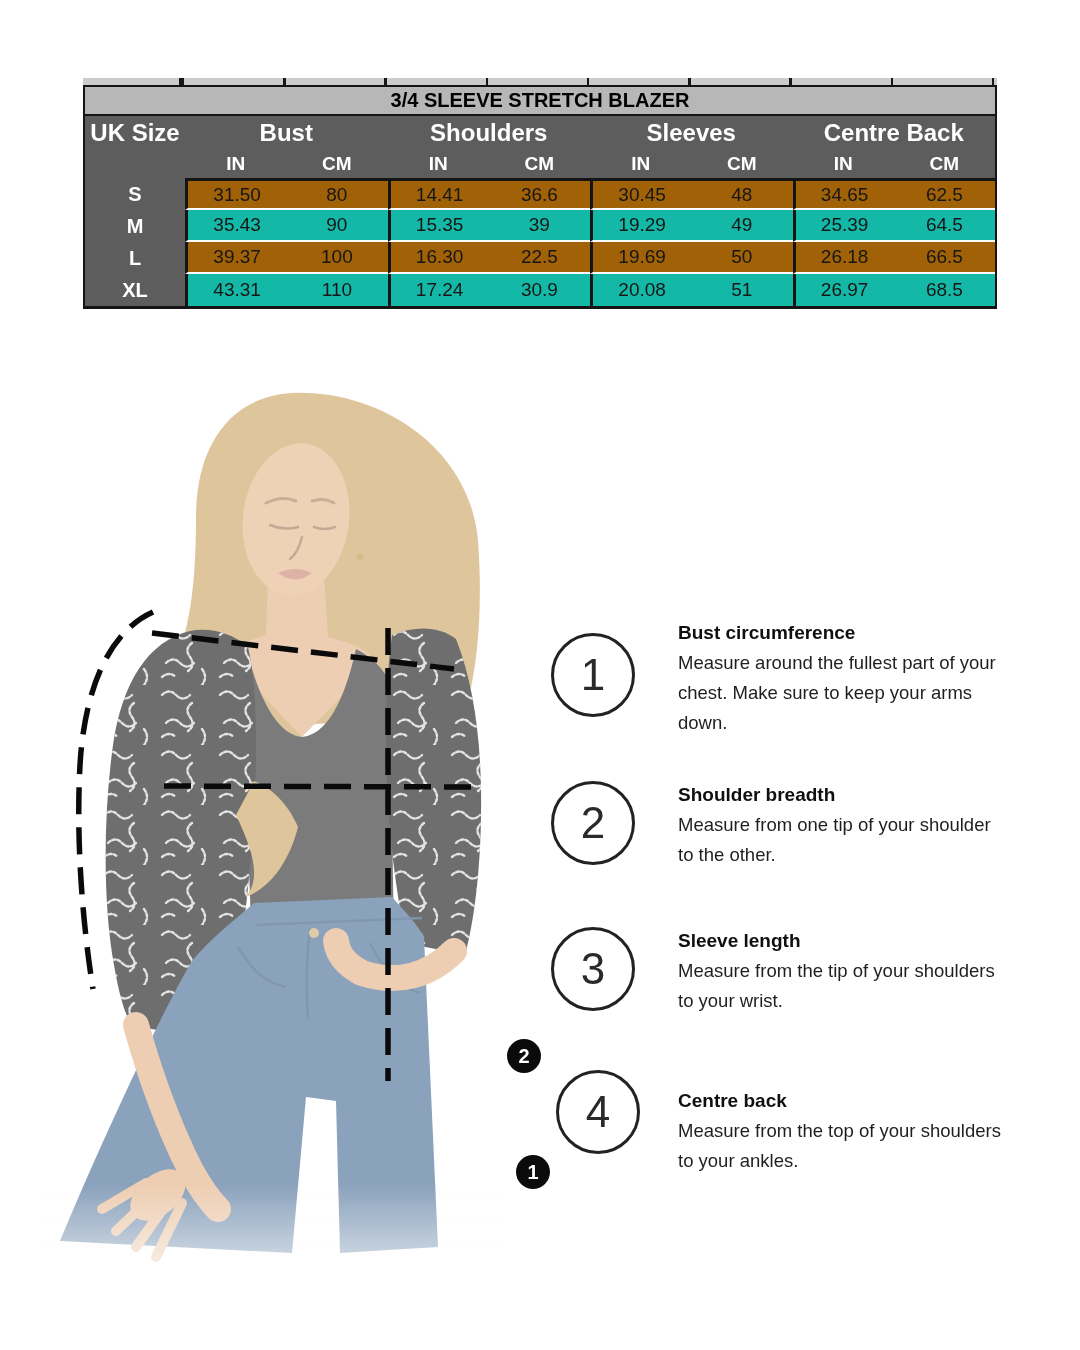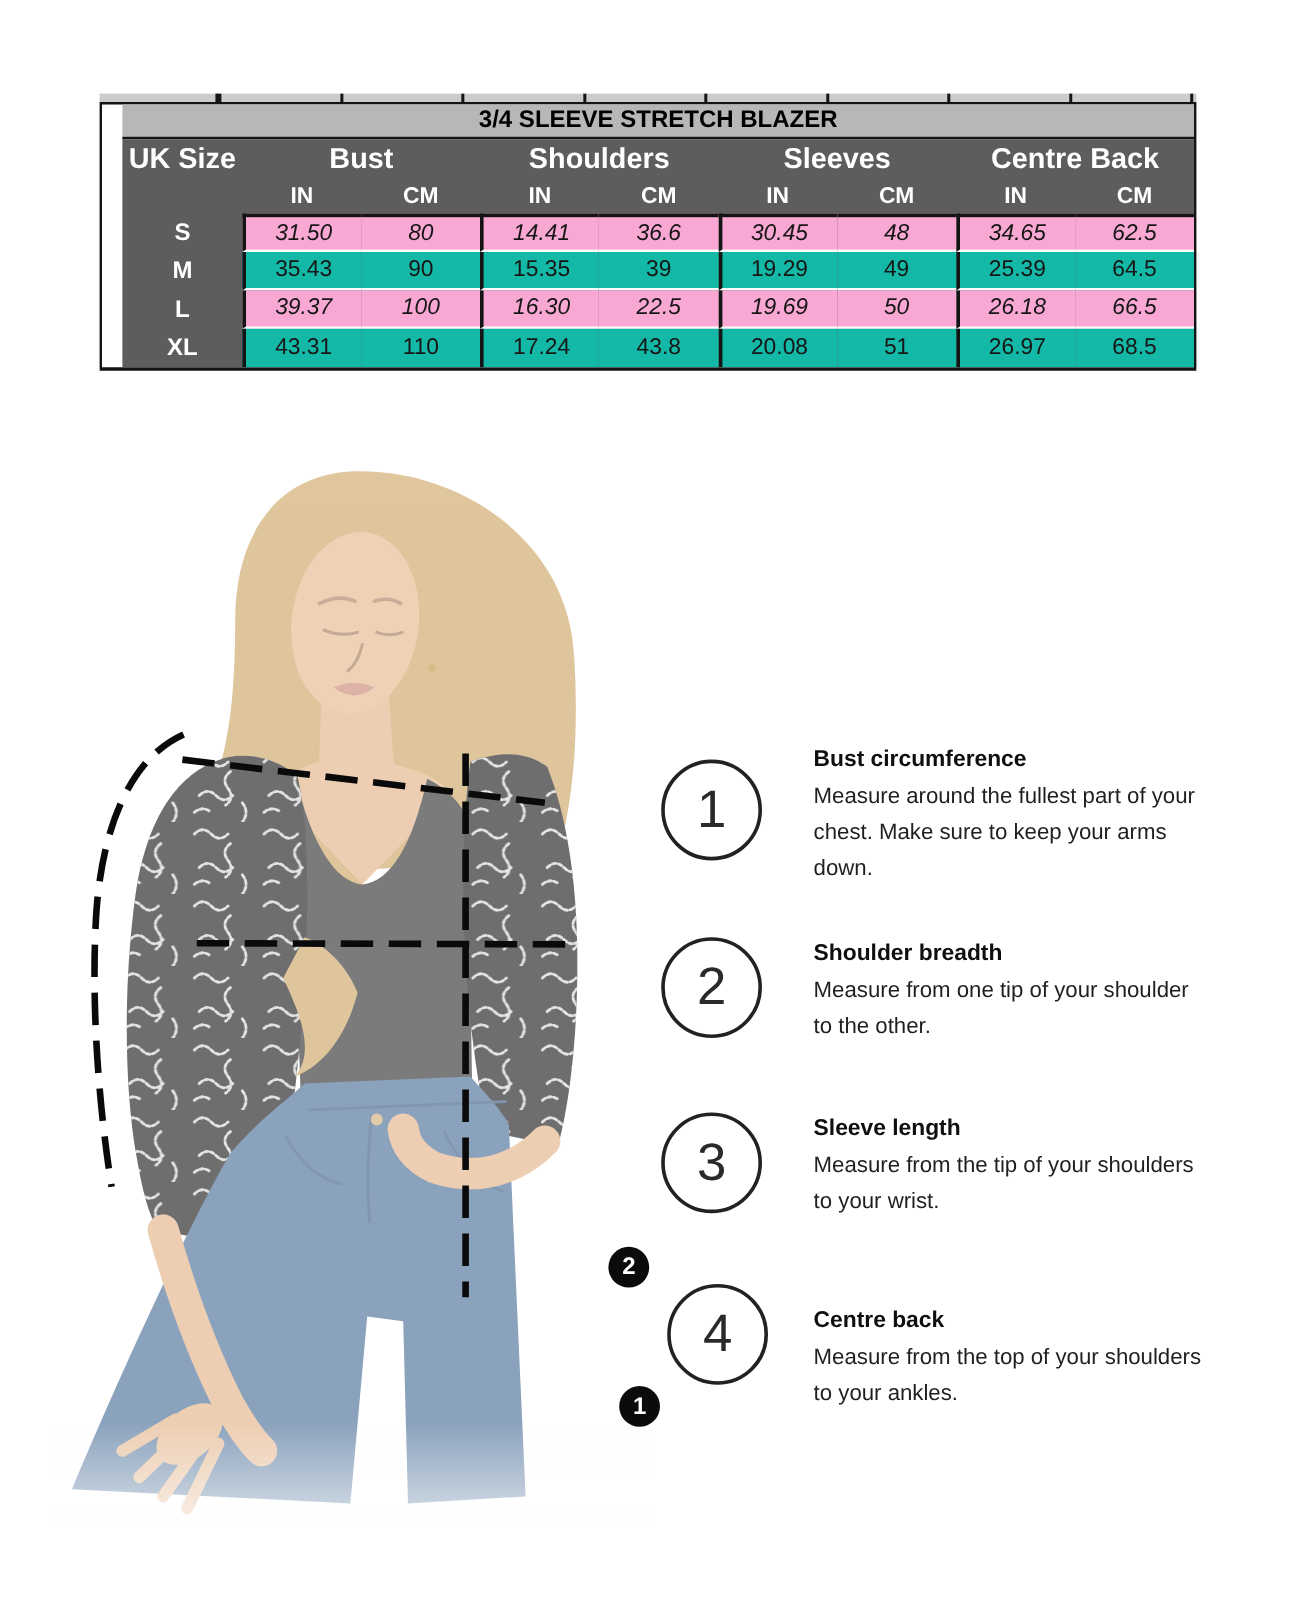--- a/index.html
+++ b/index.html
@@ -9,21 +9,21 @@
   }
 
   
   .tick-strip {
     position:absolute; left:83px; top:78px; width:914px; height:7px;
     background:repeating-linear-gradient(to right,#161616 0 2.5px,#cccccc 2.5px 101.25px);
     background-position:99px 0;
   }
   .size-table {
     position:absolute; left:83px; top:85px; width:914px;
-    border:2px solid #141414; border-bottom-width:3px; box-sizing:border-box;padding-left:17px;
+    border:2px solid #141414; border-bottom-width:3px; box-sizing:border-box;
   }
   .tbl-title {
     height:27px; line-height:27px; background:#b7b7b7; color:#000;
     text-align:center; font-weight:bold; font-size:20px;
     border-bottom:2px solid #141414;
   }
   .tbl-grid {
     display:grid; grid-template-columns:100px repeat(8,1fr);
     grid-template-rows:34px 28px 32px 32px 32px 32px;
     background:#5d5d5d;
@@ -35,21 +35,21 @@
   .hc.group { grid-column:span 2; }
   .hc.unit  { font-size:19px; }
   .dc {
     display:flex; align-items:center; justify-content:center;
     font-size:19px; color:#161616; box-sizing:border-box;
   }
   .sz {
     display:flex; align-items:center; justify-content:center;
     color:#fff; font-weight:bold; font-size:20px;
   }
-  .rA { background:#f9a8d4;font-style:italic; }
+  .rA { background:#a16207; }
   .rB { background:#14b8a6; }
   .gs { border-left:3px solid #141414; }
   .ft { border-top:3px solid #141414; }
   .rs { border-bottom:2px solid #fbfbfb; }
 
   
   .photo { position:absolute; left:40px; top:385px; width:505px; height:930px; }
   .photo svg { position:absolute; left:0; top:0; }
   .mk {
     position:absolute; width:34px; height:34px; border-radius:50%;
@@ -133,21 +133,21 @@
       <div class="dc rA rs">22.5</div>
       <div class="dc rA gs rs">19.69</div>
       <div class="dc rA rs">50</div>
       <div class="dc rA gs rs">26.18</div>
       <div class="dc rA rs">66.5</div>
 
       <div class="sz">XL</div>
       <div class="dc rB gs">43.31</div>
       <div class="dc rB">110</div>
       <div class="dc rB gs">17.24</div>
-      <div class="dc rB">43.8</div>
+      <div class="dc rB">30.9</div>
       <div class="dc rB gs">20.08</div>
       <div class="dc rB">51</div>
       <div class="dc rB gs">26.97</div>
       <div class="dc rB">68.5</div>
     </div>
   </div>
 
   <div class="photo">
 
     <svg width="505" height="930" viewBox="0 0 505 930">

